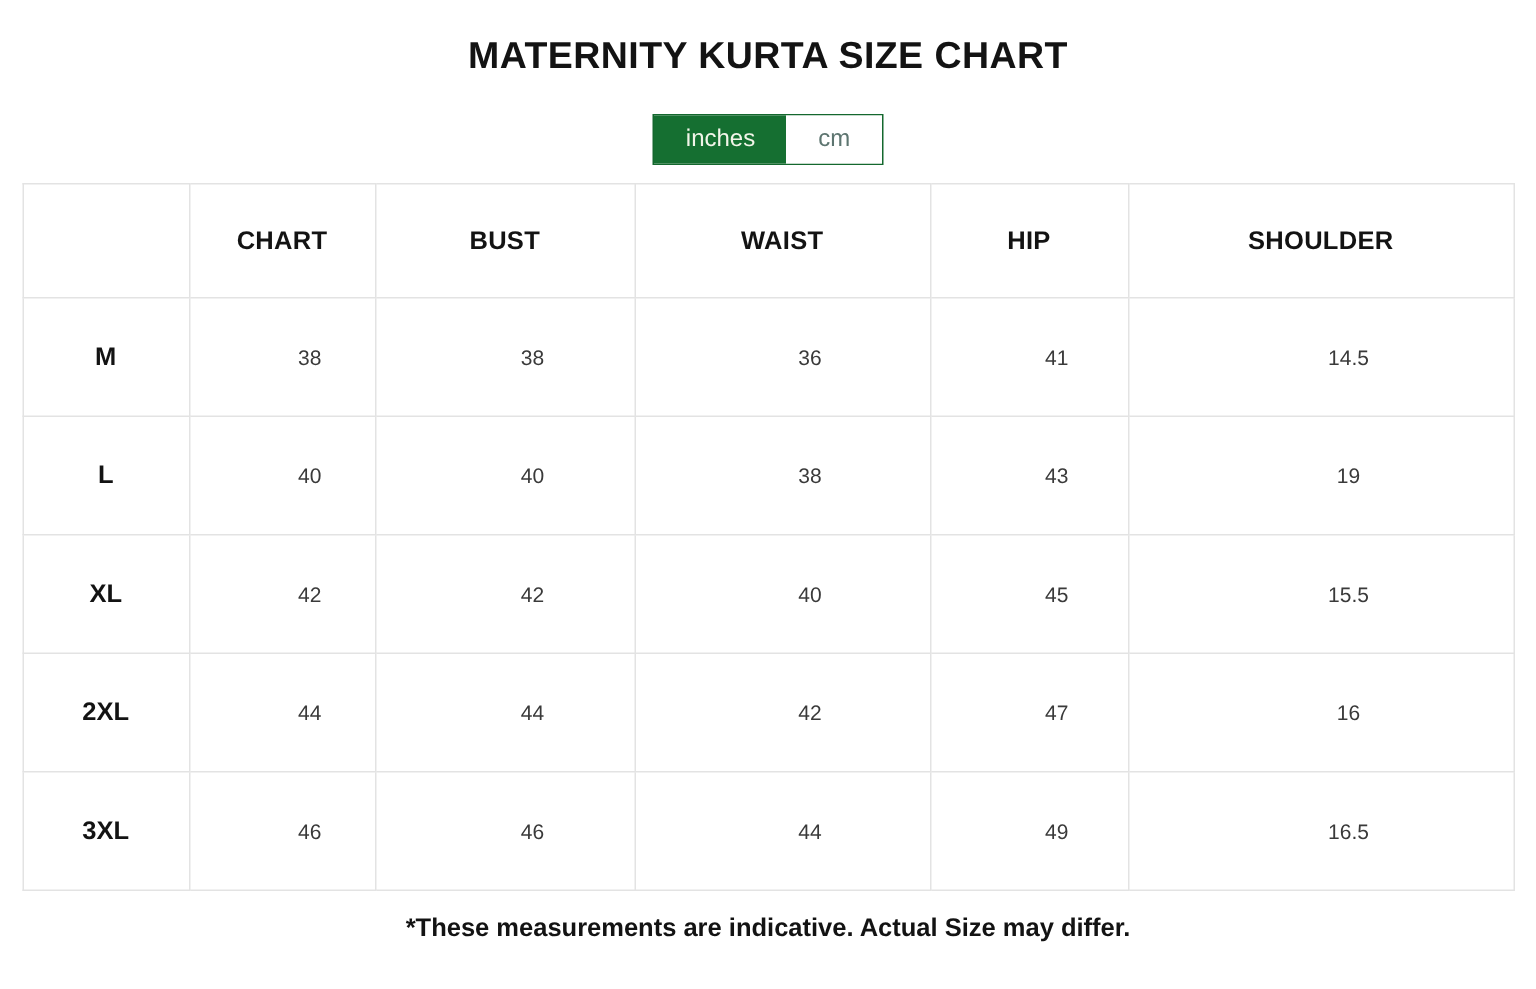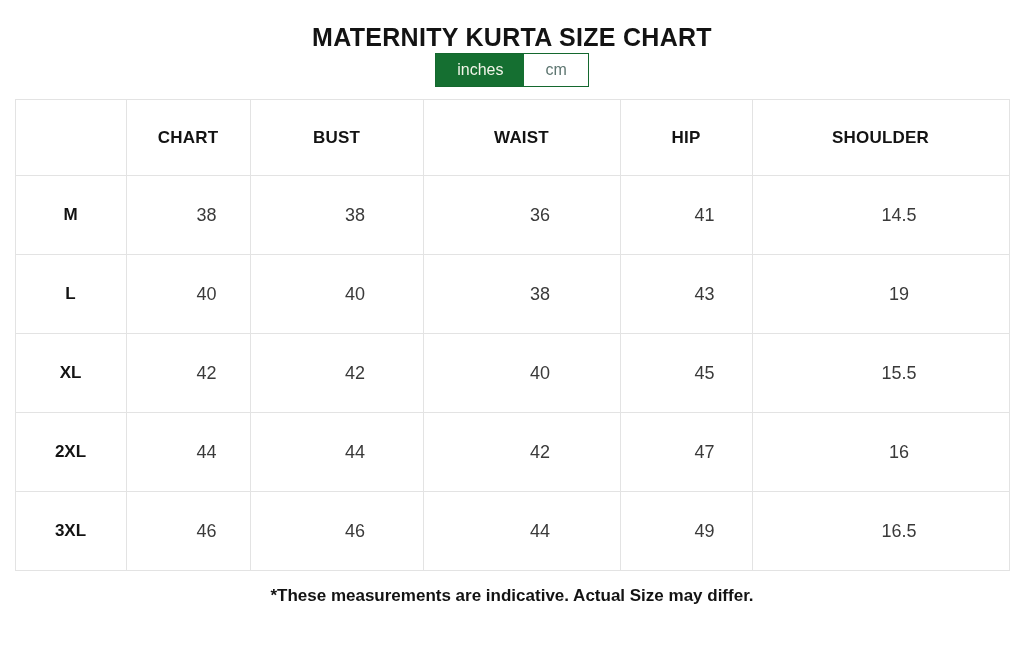--- a/index.html
+++ b/index.html
@@ -26,21 +26,21 @@
     padding-top: 23px;
     text-align: center;
     font-size: 25px;
     font-weight: 700;
     letter-spacing: 0.3px;
     color: var(--text-primary);
   }
   .toggle {
     display: flex;
     width: max-content;
-    margin: 1px auto 0 auto;
+    margin: 24px auto 0 auto;
     border: 1px solid var(--accent-green-border);
   }
   .toggle-option {
     font-family: inherit;
     font-size: 16px;
     height: 32px;
     padding: 0 21px;
     border: none;
     margin: 0;
     cursor: pointer;
@@ -73,21 +73,21 @@
     letter-spacing: 0.2px;
     color: var(--text-primary);
   }
   .size-table tbody td { height: 79px; }
   .size-table td.row-label {
     font-weight: 700;
     font-size: 17px;
     color: var(--text-primary);
   }
   .size-table td.value {
-    font-size: 18px;
+    font-size: 14px;
     font-weight: 400;
     color: var(--text-value);
     padding-left: 37px;
   }
   .footnote {
     margin-top: 15px;
     text-align: center;
     font-size: 17px;
     font-weight: 700;
     color: var(--text-primary);

